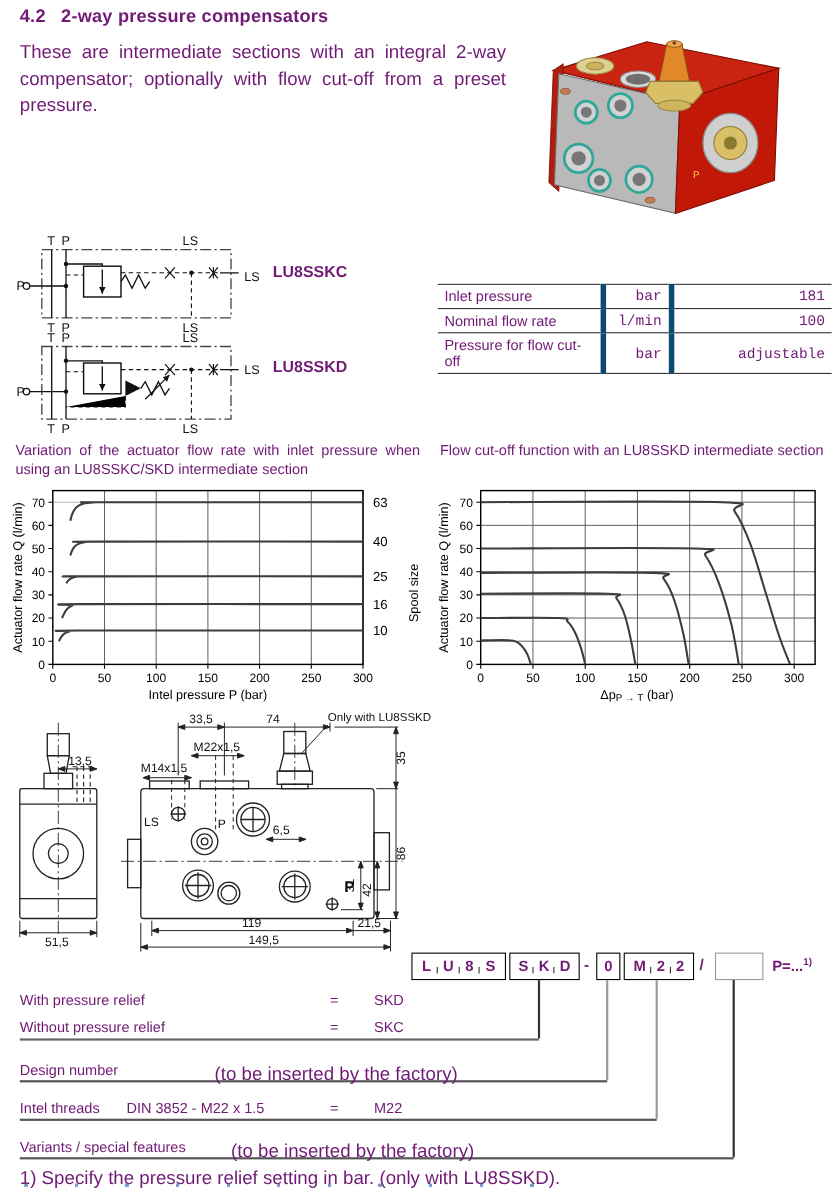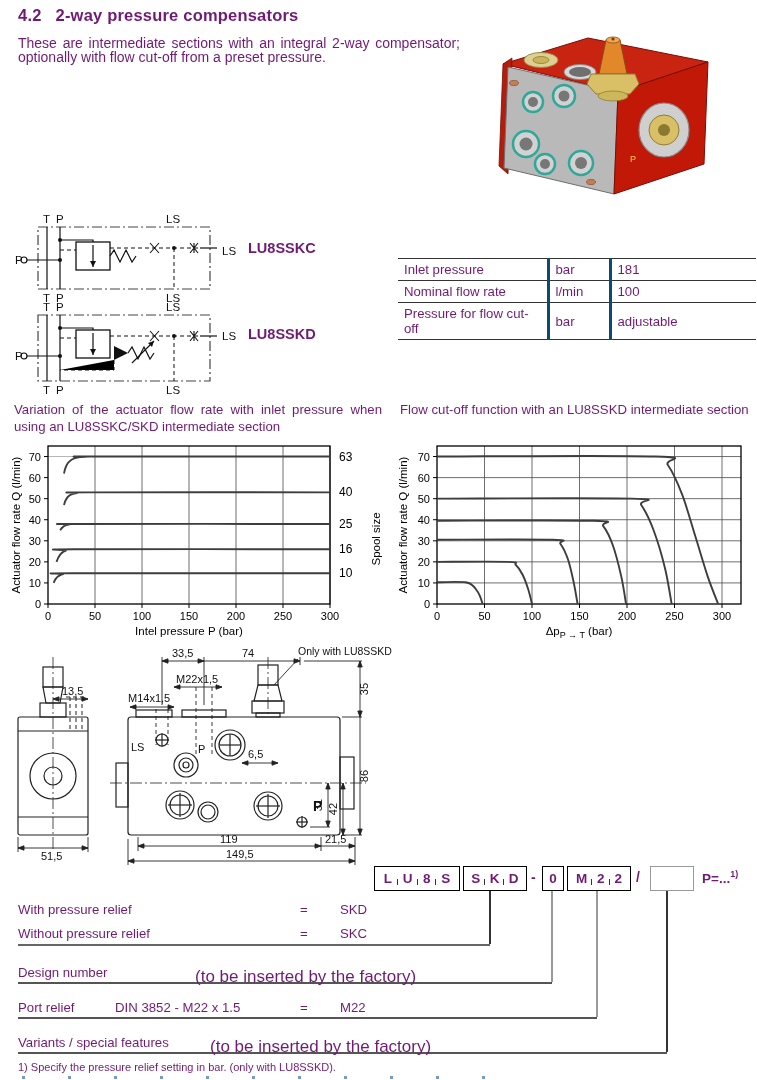--- a/index.html
+++ b/index.html
@@ -1,26 +1,26 @@
 <!DOCTYPE html>
 <html><head>
 <meta charset="utf-8">
 <style>
   html,body{margin:0;padding:0;background:#fff;}
   #page{position:relative;width:757px;height:1080px;background:#fff;overflow:hidden;
         font-family:"Liberation Sans",sans-serif;color:#701a75;}
   .abs{position:absolute;}
   h1.sec{font-size:16.5px;font-weight:bold;margin:0;letter-spacing:.2px;}
   h1.sec .num{margin-right:14px;}
-  .body-par{font-size:14px;line-height:14px;text-align:justify;}
+  .body-par{font-size:17px;line-height:24px;text-align:justify;}
   .model-label{font-size:14.5px;font-weight:bold;}
   
   table.spec{border-collapse:collapse;font-size:13.2px;width:358px;table-layout:fixed;}
   table.spec td{border-top:1px solid #333;border-bottom:1px solid #333;padding:3px 6px;}
-  table.spec td.c2,table.spec td.c3{border-left:3px solid #0c4a6e;text-align:left;}
+  table.spec td.c2,table.spec td.c3{border-left:5px solid #0c4a6e;text-align:right;font-family:Liberation Mono, monospace;}
   .caption{font-size:13.2px;line-height:16.5px;text-align:justify;}
   
   .codebox{position:absolute;top:0;height:23px;border:1.6px solid #000;display:flex;
            align-items:center;justify-content:space-evenly;font-size:13.5px;font-weight:bold;}
   .codebox span{position:relative;padding:0 2px;}
   .codebox span + span::before{content:"";position:absolute;left:-4px;bottom:1px;width:1px;height:6px;background:#333;}
   .codebox.empty{border-color:#999;}
   .codesep{position:absolute;top:3px;font-size:14px;font-weight:bold;}
   .vline{position:absolute;width:1.5px;}
   .hline{position:absolute;height:1.5px;}
@@ -484,26 +484,26 @@
   <div class="leg" style="left:18px;top:872px;margin-top:30px;">
     <span>With pressure relief</span>
     <span style="position:absolute;left:282px;">=</span>
     <span style="position:absolute;left:322px;">SKD</span>
   </div>
   <div class="leg" style="left:18px;top:965px;">
     <span>Design number</span>
     <span class="note" style="position:absolute;left:177px;top:2px;">(to be inserted by the factory)</span>
   </div>
   <div class="leg" style="left:18px;top:1000px;">
-    <span>Port relief</span>
+    <span>Intel threads</span>
     <span style="position:absolute;left:97px;">DIN 3852 - M22 x 1.5</span>
     <span style="position:absolute;left:282px;">=</span>
     <span style="position:absolute;left:322px;">M22</span>
   </div>
   <div class="leg" style="left:18px;top:1035px;">
     <span>Variants / special features</span>
     <span class="note" style="position:absolute;left:192px;top:2px;">(to be inserted by the factory)</span>
   </div>
 
-  <div class="abs" style="left:18px;top:1061px;font-size:11px;">1) Specify the pressure relief setting in bar. (only with LU8SSKD).</div>
+  <div class="abs" style="left:18px;top:1061px;font-size:17px;">1) Specify the pressure relief setting in bar. (only with LU8SSKD).</div>
 
   <div class="edge-artifact" style="left:22px;top:1076px;width:500px;"></div>
 </div>
 
 </body></html>

